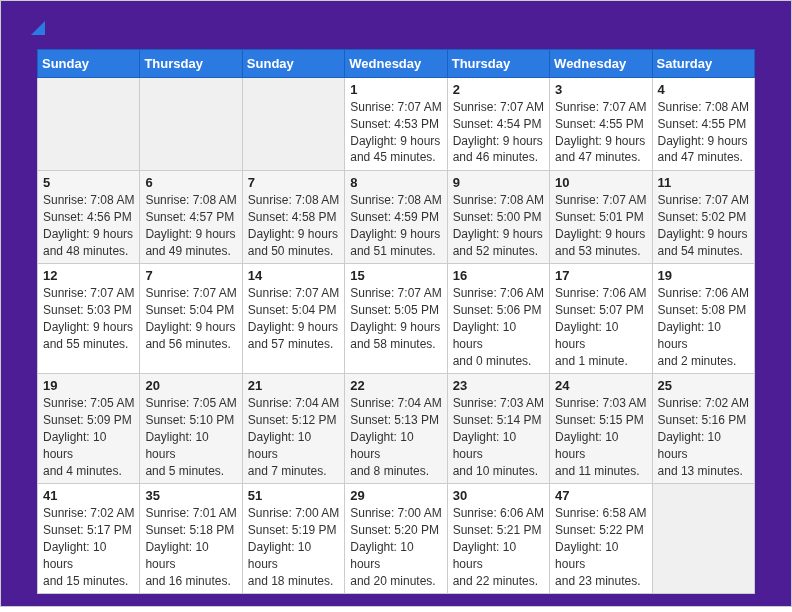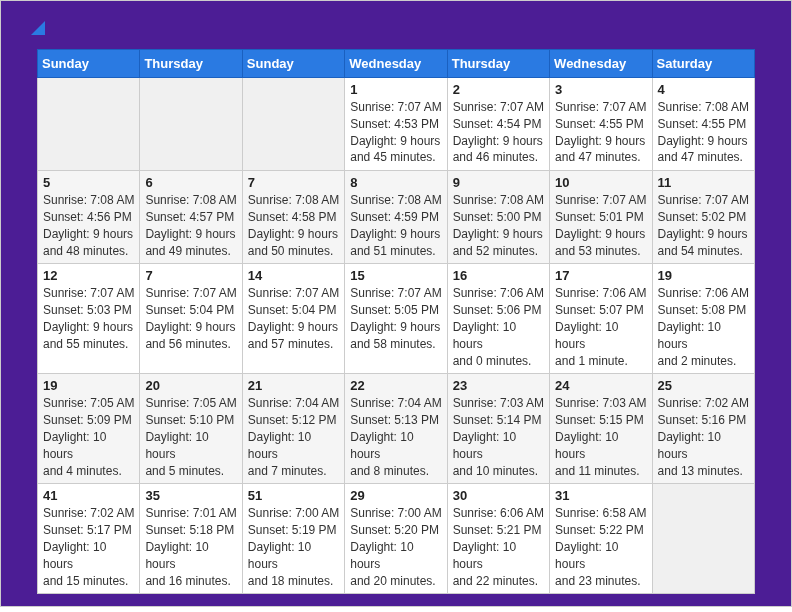--- a/index.html
+++ b/index.html
@@ -352,21 +352,21 @@
 and 20 minutes.</div>
             </td>
             <td>
               <div class="day-number">30</div>
               <div class="day-info" style="white-space: pre-line;">Sunrise: 6:06 AM
 Sunset: 5:21 PM
 Daylight: 10 hours
 and 22 minutes.</div>
             </td>
             <td>
-              <div class="day-number">31</div>
+              <div class="day-number">47</div>
               <div class="day-info" style="white-space: pre-line;">Sunrise: 6:58 AM
 Sunset: 5:22 PM
 Daylight: 10 hours
 and 23 minutes.</div>
             </td>
             <td class="empty-cell"></td>
           </tr>
         </tbody>
     </table>
   </div>

